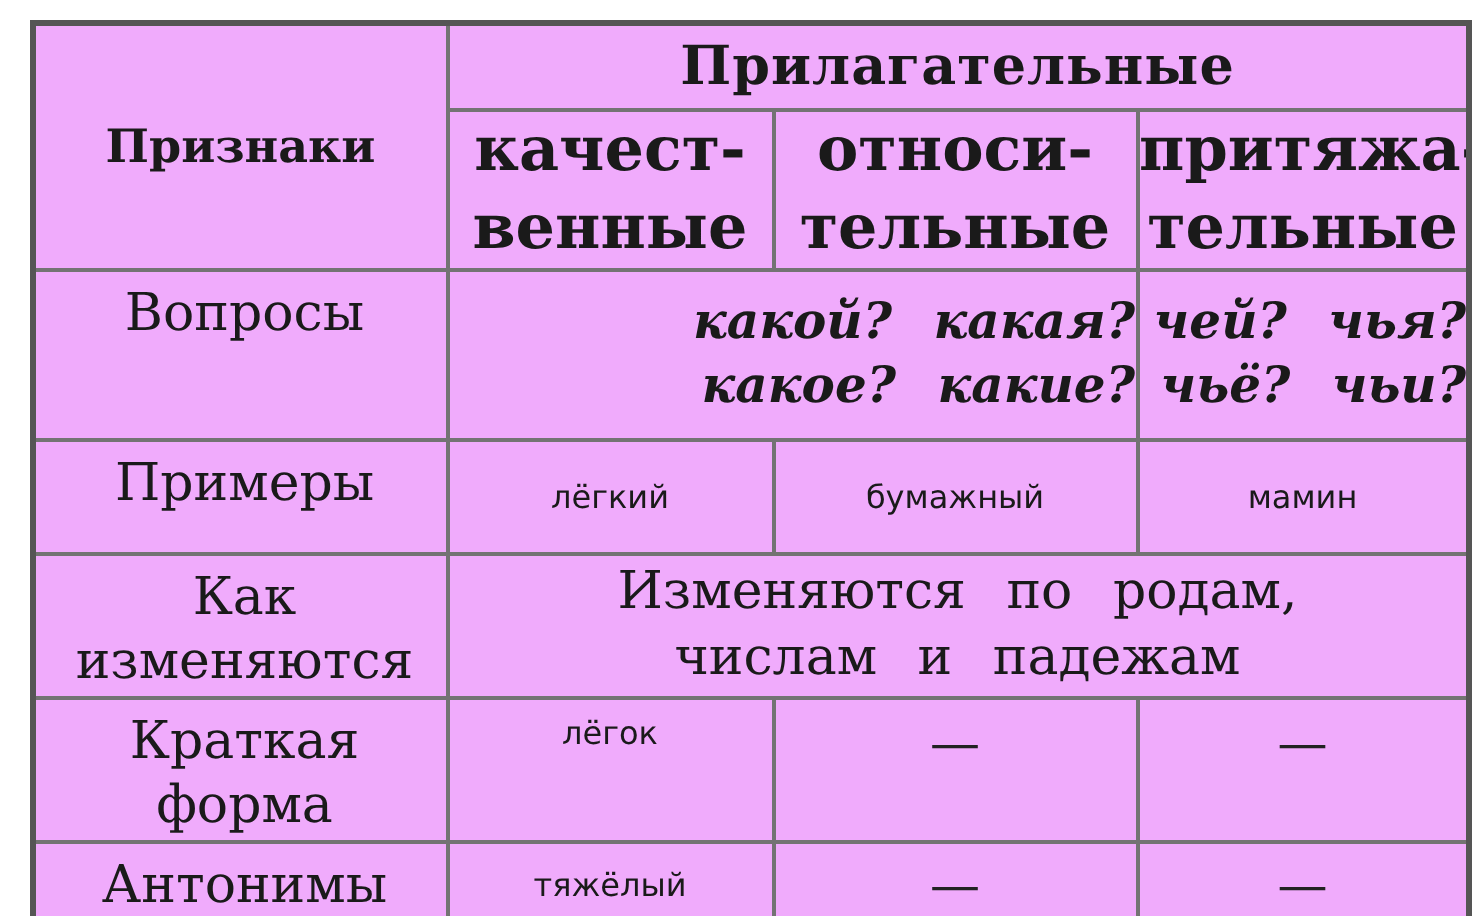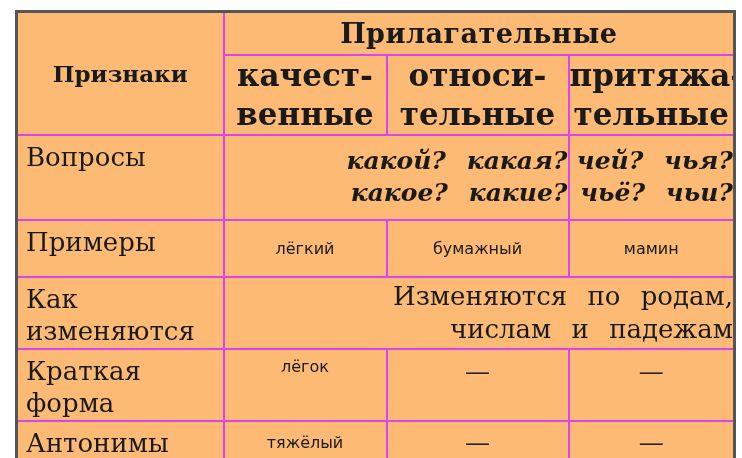--- a/index.html
+++ b/index.html
@@ -22,23 +22,23 @@
     position: absolute;
     left: 15px;
     top: 10px;
     width: 718px;
     height: 436px;
     border-collapse: collapse;
     table-layout: fixed;
     border: 3px solid #555555;
   }
   td {
-    border: 2px solid #d946ef;
+    border: 2px solid #737373;
     padding: 0;
-    background: #fdba74;
+    background: #f0abfc;
     overflow: hidden;
   }
   tr.r1 { height: 43px; }
   tr.r2 { height: 70px; }
   tr.r3 { height: 85px; }
   tr.r4 { height: 57px; }
   tr.r5 { height: 62px; }
   tr.r6 { height: 72px; }
   tr.r7 { height: 44px; }
 
@@ -59,21 +59,21 @@
   }
   .subhead {
     font-weight: bold;
     font-size: 31px;
     text-align: center;
     vertical-align: middle;
     line-height: 1.26;
   }
   .label {
     font-size: 26px;
-    text-align: left;
+    text-align: center;
     vertical-align: top;
     padding: 5px 4px 0 8px;
     line-height: 1.25;
   }
   .questions {
     font-weight: bold;
     font-style: italic;
     font-size: 25px;
     text-align: right;
     vertical-align: middle;
@@ -81,21 +81,21 @@
     line-height: 1.28;
   }
   .sansval {
     font-family: "DejaVu Sans", sans-serif;
     font-size: 16px;
     text-align: center;
     vertical-align: middle;
   }
   .howchange {
     font-size: 26px;
-    text-align: right;
+    text-align: center;
     vertical-align: middle;
     word-spacing: 12px;
     line-height: 1.25;
   }
   .dash {
     font-size: 25px;
     text-align: center;
     vertical-align: middle;
     color: #222222;
   }

